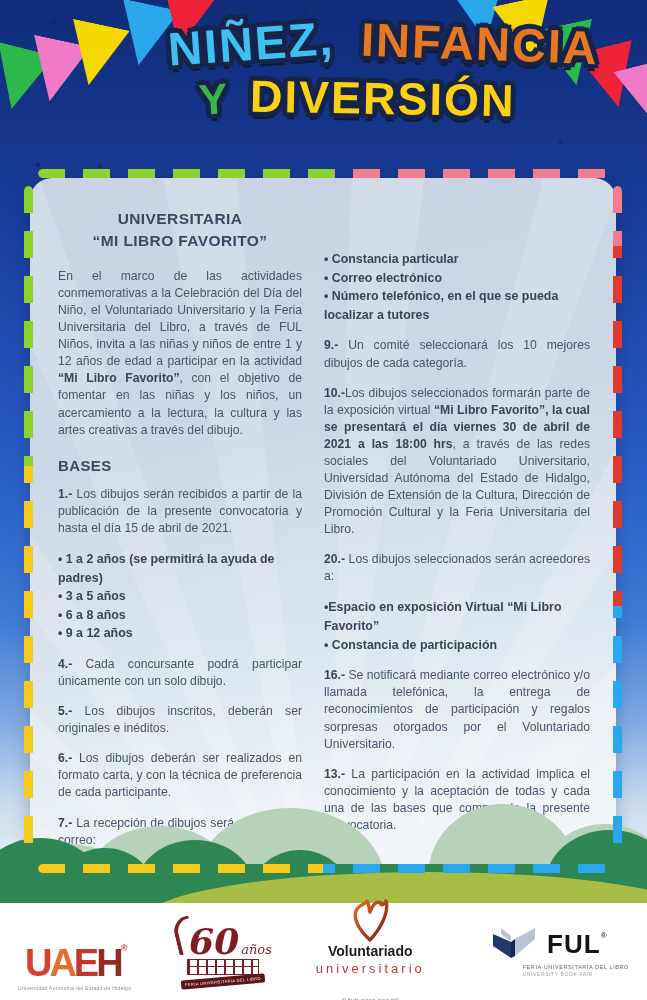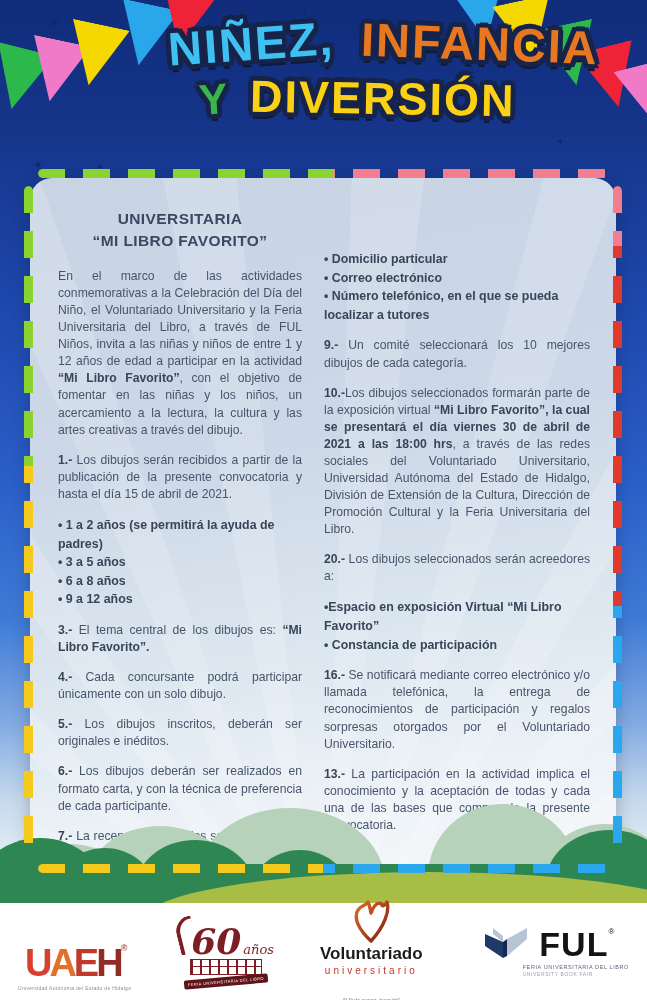--- a/index.html
+++ b/index.html
@@ -87,26 +87,26 @@
   .anniv-num{font-family:"DejaVu Serif","Liberation Serif",serif;font-style:italic;font-weight:900;font-size:36px;line-height:.9;}
   .anniv-sfx{font-family:"DejaVu Serif","Liberation Serif",serif;font-style:italic;font-size:13px;margin-left:2px;}
   .swoosh{width:14px;height:34px;border-left:4px solid #7d1e24;border-top:3px solid #7d1e24;
           border-top-left-radius:16px;transform:rotate(-14deg);margin-right:-4px;}
   .windows{width:70px;height:14px;margin:2px auto 0;border:1px solid #7d1e24;
     background:repeating-linear-gradient(90deg,#7d1e24 0 2px,transparent 2px 9px),
                linear-gradient(180deg,transparent 0 6px,#7d1e24 6px 7px,transparent 7px);}
   .banner{width:84px;height:9px;background:#5e1418;transform:rotate(-5deg);margin:2px auto 0;
           color:#fff;font-size:4px;line-height:9px;text-align:center;letter-spacing:.4px;border-radius:2px;}
   
-  .vol-title{font-size:17px;font-weight:800;color:#1c1c1c;line-height:1;margin-top:2px;}
-  .vol-sub{font-size:10px;color:#c0392b;letter-spacing:3px;margin-top:3px;}
+  .vol-title{font-size:14px;font-weight:800;color:#1c1c1c;line-height:1;margin-top:2px;}
+  .vol-sub{font-size:13px;color:#c0392b;letter-spacing:3px;margin-top:3px;}
   .vol-motto{font-size:7.5px;color:#8a8a8a;margin-top:20px;}
   
   .ful-row{display:flex;align-items:center;gap:8px;}
-  .ful-acro{font-size:34px;font-weight:900;color:#141414;line-height:1;letter-spacing:1px;}
+  .ful-acro{font-size:26px;font-weight:900;color:#141414;line-height:1;letter-spacing:1px;}
   .ful-reg{font-size:8px;color:#141414;vertical-align:top;}
   .ful-lines{margin-top:2px;text-align:left;margin-left:54px;}
   .ful-l1{font-size:5.5px;color:#5d6activity678;color:#5d6678;letter-spacing:.6px;}
   .ful-l2{font-size:5px;color:#9aa2b0;letter-spacing:.6px;margin-top:1px;}
 </style>
 </head>
 <body>
 
 <span class="star" style="left:48px;top:14px;font-size:15px;"></span>
 <span class="star" style="left:300px;top:6px;font-size:11px;"></span>
@@ -141,38 +141,38 @@
 
 <div class="panel">
   <div class="cols">
     <div class="col col-left">
       <h1 class="conv-h">
         <span>UNIVERSITARIA</span><br>
         <span>“MI LIBRO FAVORITO”</span>
       </h1>
       <div id="left-blocks">
           <p class="para"><span>En el marco de las actividades conmemorativas a la Celebración del Día del Niño, el Voluntariado Universitario y la Feria Universitaria del Libro, a través de FUL Niños, invita a las niñas y niños de entre 1 y 12 años de edad a participar en la actividad </span><b>“Mi Libro Favorito”</b><span>, con el objetivo de fomentar en las niñas y los niños, un acercamiento a la lectura, la cultura y las artes creativas a través del dibujo.</span></p>
+          <div class="bases">BASES</div>
           <p class="para"><b>1.- </b><span>Los dibujos serán recibidos a partir de la publicación de la presente convocatoria y hasta el día 15 de abril de 2021.</span></p>
           <div class="blist">
             <div>• 1 a 2 años (se permitirá la ayuda de padres)</div>
             <div>• 3 a 5 años</div>
             <div>• 6 a 8 años</div>
             <div>• 9 a 12 años</div>
           </div>
-          <p class="para"><b>3.- </b><span>El tema central de los dibujos es: </span><b>“Mi Libro Favorito”.</b></p>
           <p class="para"><b>4.- </b><span>Cada concursante podrá participar únicamente con un solo dibujo.</span></p>
           <p class="para"><b>5.- </b><span>Los dibujos inscritos, deberán ser originales e inéditos.</span></p>
           <p class="para"><b>6.- </b><span>Los dibujos deberán ser realizados en formato carta, y con la técnica de preferencia de cada participante.</span></p>
           <p class="para"><b>7.- </b><span>La recepción de dibujos será a través del correo:</span><br><b>voluntariadouniversitario@uaeh.edu.mx</b><br><span>(agregar asunto: Día del Niño 2021)</span></p>
         </div>
     </div>
     <div class="col col-right">
       <div id="right-blocks">
           <div class="blist">
-            <div>• Domicilio particular</div>
+            <div>• Constancia particular</div>
             <div>• Correo electrónico</div>
             <div>• Número telefónico, en el que se pueda localizar a tutores</div>
           </div>
           <p class="para"><b>9.- </b><span>Un comité seleccionará los 10 mejores dibujos de cada categoría.</span></p>
           <p class="para"><b>10.-</b><span>Los dibujos seleccionados formarán parte de la exposición virtual </span><b>“Mi Libro Favorito”, la cual se presentará el día viernes 30 de abril de 2021 a las 18:00 hrs</b><span>, a través de las redes sociales del Voluntariado Universitario, Universidad Autónoma del Estado de Hidalgo, División de Extensión de la Cultura, Dirección de Promoción Cultural y la Feria Universitaria del Libro.</span></p>
           <p class="para"><b>20.- </b><span>Los dibujos seleccionados serán acreedores a:</span></p>
           <div class="blist">
             <div>•Espacio en exposición Virtual “Mi Libro Favorito”</div>
             <div>• Constancia de participación</div>
           </div>

